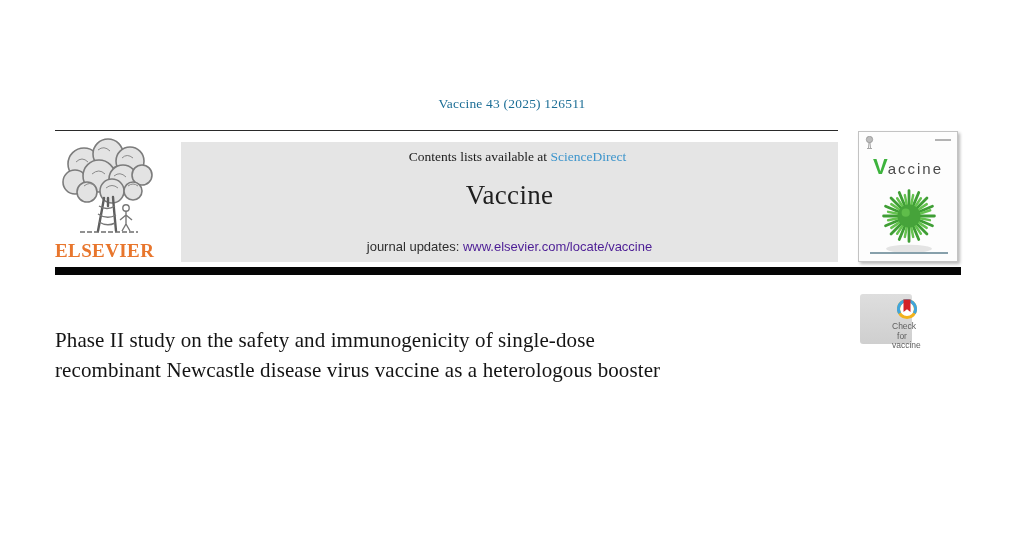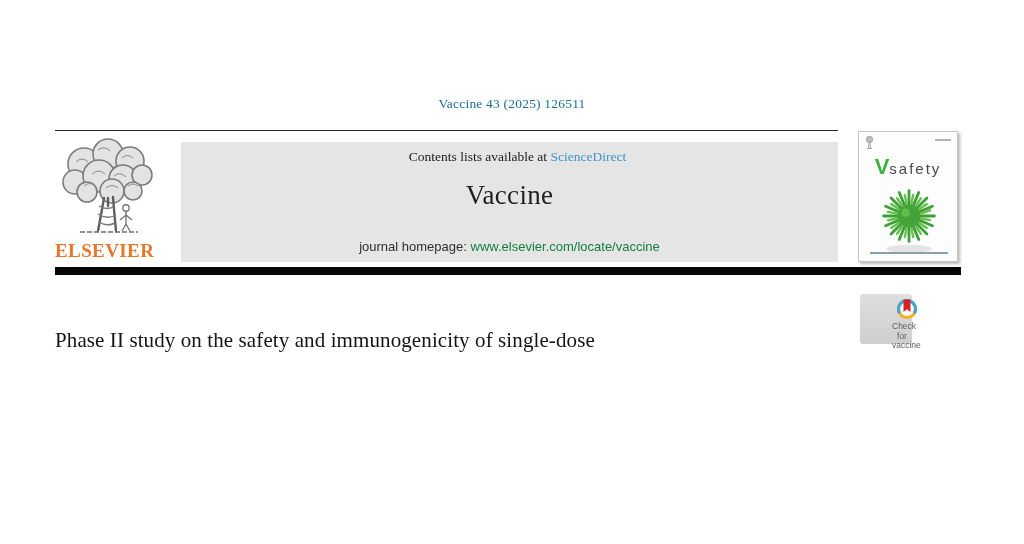--- a/index.html
+++ b/index.html
@@ -29,21 +29,21 @@
   .contents { position:absolute; left:16px; right:0; top:7px; font-size:13.5px; color:#1a1a1a; }
   .contents a { color:#3d95cc; text-decoration:none; }
   .jtitle {
     position:absolute; left:0; right:0; top:38px; font-size:27px; color:#1f1f1f;
     letter-spacing:.3px;
   }
   .homepage {
     position:absolute; left:0; right:0; bottom:8px;
     font-family:"Liberation Sans","DejaVu Sans",sans-serif; font-size:13px; color:#2e2e2e;
   }
-  .homepage a { color:#15803d; text-decoration:none; }
+  .homepage a { color:#4c1d95; text-decoration:none; }
   .cover {
     position:absolute; left:858px; top:131px; width:100px; height:131px;
     background:#fdfdfd; border:1px solid #c3c3c3;
     box-shadow:2px 2px 3px rgba(0,0,0,.28); cursor:pointer;
   }
   .cover-minitree { position:absolute; left:5px; top:4px; }
   .cover-issn { position:absolute; right:6px; top:7px; width:16px; height:2px; background:#b3b3b3; }
   .cover-wordmark {
     position:absolute; left:0; right:0; top:22px; text-align:center;
     font-family:"Liberation Sans","DejaVu Sans",sans-serif;
@@ -110,52 +110,53 @@
     <div class="pubname">ELSEVIER</div>
   </div>
 
   <div class="masthead">
     <div class="contents">
       <span>Contents lists available at</span>
       <a href="#">ScienceDirect</a>
     </div>
     <div class="jtitle">Vaccine</div>
     <div class="homepage">
-      <span>journal homepage:</span>
+      <span>journal updates:</span>
       <a href="#">www.elsevier.com/locate/vaccine</a>
     </div>
   </div>
 
   <div class="cover">
     <svg class="cover-minitree" width="11" height="13" viewBox="0 0 11 13">
       <circle cx="5.5" cy="3.5" r="3.2" fill="#bdbdbd" stroke="#8f8f8f" stroke-width=".7"></circle>
       <path d="M5 6.5 L4.5 12 M6 6.5 L6.5 12 M3 12.5 h5" stroke="#8f8f8f" stroke-width=".8" fill="none"></path>
     </svg>
     <div class="cover-issn"></div>
     <div class="cover-wordmark">
-      <span class="v">V</span><span class="rest">safety</span>
+      <span class="v">V</span><span class="rest">accine</span>
     </div>
     <svg class="cover-virus" width="82" height="82" viewBox="0 0 100 100">
       <ellipse cx="50" cy="90" rx="28" ry="5" fill="#e4e4e4"></ellipse>
       <g stroke="#3f9e35" stroke-width="3.4" stroke-linecap="round" fill="none">
         <path d="M62 50 L81 50 M61.1 54.6 L78.6 61.9 M58.5 58.5 L71.9 71.9 M54.6 61.1 L61.9 78.6 M50 62 L50 81 M45.4 61.1 L38.1 78.6 M41.5 58.5 L28.1 71.9 M38.9 54.6 L21.4 61.9 M38 50 L19 50 M38.9 45.4 L21.4 38.1 M41.5 41.5 L28.1 28.1 M45.4 38.9 L38.1 21.4 M50 38 L50 19 M54.6 38.9 L61.9 21.4 M58.5 41.5 L71.9 28.1 M61.1 45.4 L78.6 38.1"></path>
       </g>
       <g stroke="#64c24e" stroke-width="3" stroke-linecap="round" fill="none" transform="rotate(11.25 50 50)">
         <path d="M62 50 L76 50 M61.1 54.6 L74 60 M58.5 58.5 L68.4 68.4 M54.6 61.1 L60 74 M50 62 L50 76 M45.4 61.1 L40 74 M41.5 58.5 L31.6 68.4 M38.9 54.6 L26 60 M38 50 L24 50 M38.9 45.4 L26 40 M41.5 41.5 L31.6 31.6 M45.4 38.9 L40 26 M50 38 L50 24 M54.6 38.9 L60 26 M58.5 41.5 L68.4 31.6 M61.1 45.4 L74 38.1"></path>
       </g>
       <circle cx="50" cy="50" r="14" fill="#46a33a"></circle>
       <circle cx="46" cy="46" r="5" fill="#5fbd4a"></circle>
     </svg>
     <div class="cover-footer"></div>
   </div>
 
   <div class="blackbar"></div>
 
   <h1 class="title">
     <div>Phase II study on the safety and immunogenicity of single-dose</div>
+    <div>recombinant Newcastle disease virus vaccine as a heterologous booster</div>
   </h1>
 
   <div class="badge">
     <svg width="30" height="25" viewBox="0 0 30 25">
       <circle cx="15" cy="12" r="8.5" fill="#ffffff" stroke="#f2b21d" stroke-width="3.2"></circle>
       <path d="M 7.64 16.25 A 8.5 8.5 0 1 1 22.36 16.25" fill="none" stroke="#41a5dc" stroke-width="3.2"></path>
       <polygon points="11.5,2.5 18.5,2.5 18.5,15 15,12.2 11.5,15" fill="#d22027"></polygon>
     </svg>
     <div class="badge-text">Check for</div>
     <div class="badge-text">vaccine</div>

